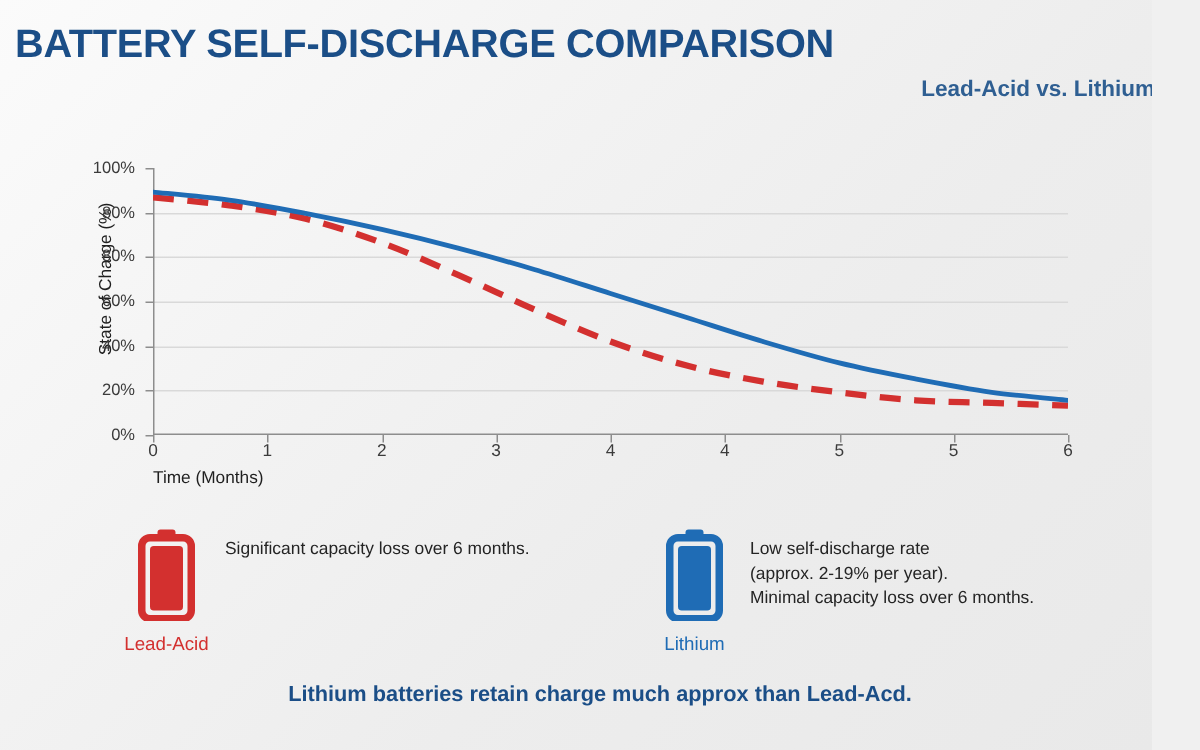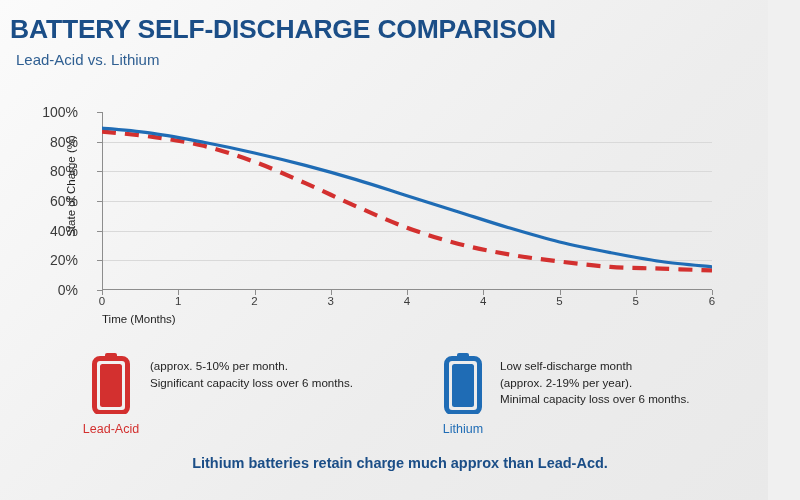--- a/index.html
+++ b/index.html
@@ -31,25 +31,26 @@
   #main-title {
     font-size: 26.5px;
     font-weight: bold;
     color: #1b4e87;
     letter-spacing: -0.2px;
     line-height: 1.05;
     white-space: nowrap;
   }
   #subtitle {
     margin-top: 7px;
-    margin-left: 6px;
+    margin-left: 16px;
     font-size: 15px;
     color: #2f5f92;
-    font-weight: normal;
-    white-space: nowrap;
+    font-weight: bold;
+    white-space: nowrap;
+    text-align: right;
   }
 
   
   #chart-block {
     position: absolute;
     left: 44px;
     top: 105px;
     width: 680px;
     height: 225px;
   }
@@ -66,23 +67,23 @@
   }
   #y-tick-labels {
     position: absolute;
     left: 0px;
     top: 7px;
     width: 48px;
     height: 178px;
   }
   .y-tick-label {
     position: absolute;
-    right: 14px;
+    right: 2px;
     transform: translateY(-50%);
-    font-size: 14px;
+    font-size: 11px;
     color: #3b3b3b;
     white-space: nowrap;
     text-align: center;
   }
   .y-tick-mark {
     position: absolute;
     width: 5px;
     height: 1px;
     background: #8d8d8d;
   }
@@ -274,35 +275,34 @@
   <div class="legend-panel" id="legend-lead-acid">
     <div class="legend-icon-col">
       <svg class="battery-icon" width="38" height="62" viewBox="0 0 38 62">
         <rect x="13" y="1" width="12" height="6" rx="2" fill="#d3302f"></rect>
         <rect x="2.5" y="6.5" width="33" height="54" rx="5.5" fill="none" stroke="#d3302f" stroke-width="5"></rect>
         <rect x="8" y="12" width="22" height="43" rx="2.5" fill="#d3302f"></rect>
       </svg>
       <div class="legend-name" style="color:#d3302f">Lead-Acid</div>
     </div>
     <div class="legend-desc">
-      <div>(approx. 5-10% per month.</div>
       <div>Significant capacity loss over 6 months.</div>
     </div>
   </div>
 
   <div class="legend-panel" id="legend-lithium">
     <div class="legend-icon-col">
       <svg class="battery-icon" width="38" height="62" viewBox="0 0 38 62">
         <rect x="13" y="1" width="12" height="6" rx="2" fill="#1f6cb5"></rect>
         <rect x="2.5" y="6.5" width="33" height="54" rx="5.5" fill="none" stroke="#1f6cb5" stroke-width="5"></rect>
         <rect x="8" y="12" width="22" height="43" rx="2.5" fill="#1f6cb5"></rect>
       </svg>
       <div class="legend-name" style="color:#1f6cb5">Lithium</div>
     </div>
     <div class="legend-desc">
-      <div>Low self-discharge month</div>
+      <div>Low self-discharge rate</div>
       <div>(approx. 2-19% per year).</div>
       <div>Minimal capacity loss over 6 months.</div>
     </div>
   </div>
 
   <div id="conclusion">Lithium batteries retain charge much approx than Lead-Acd.</div>
 </div>
 
 </body></html>

